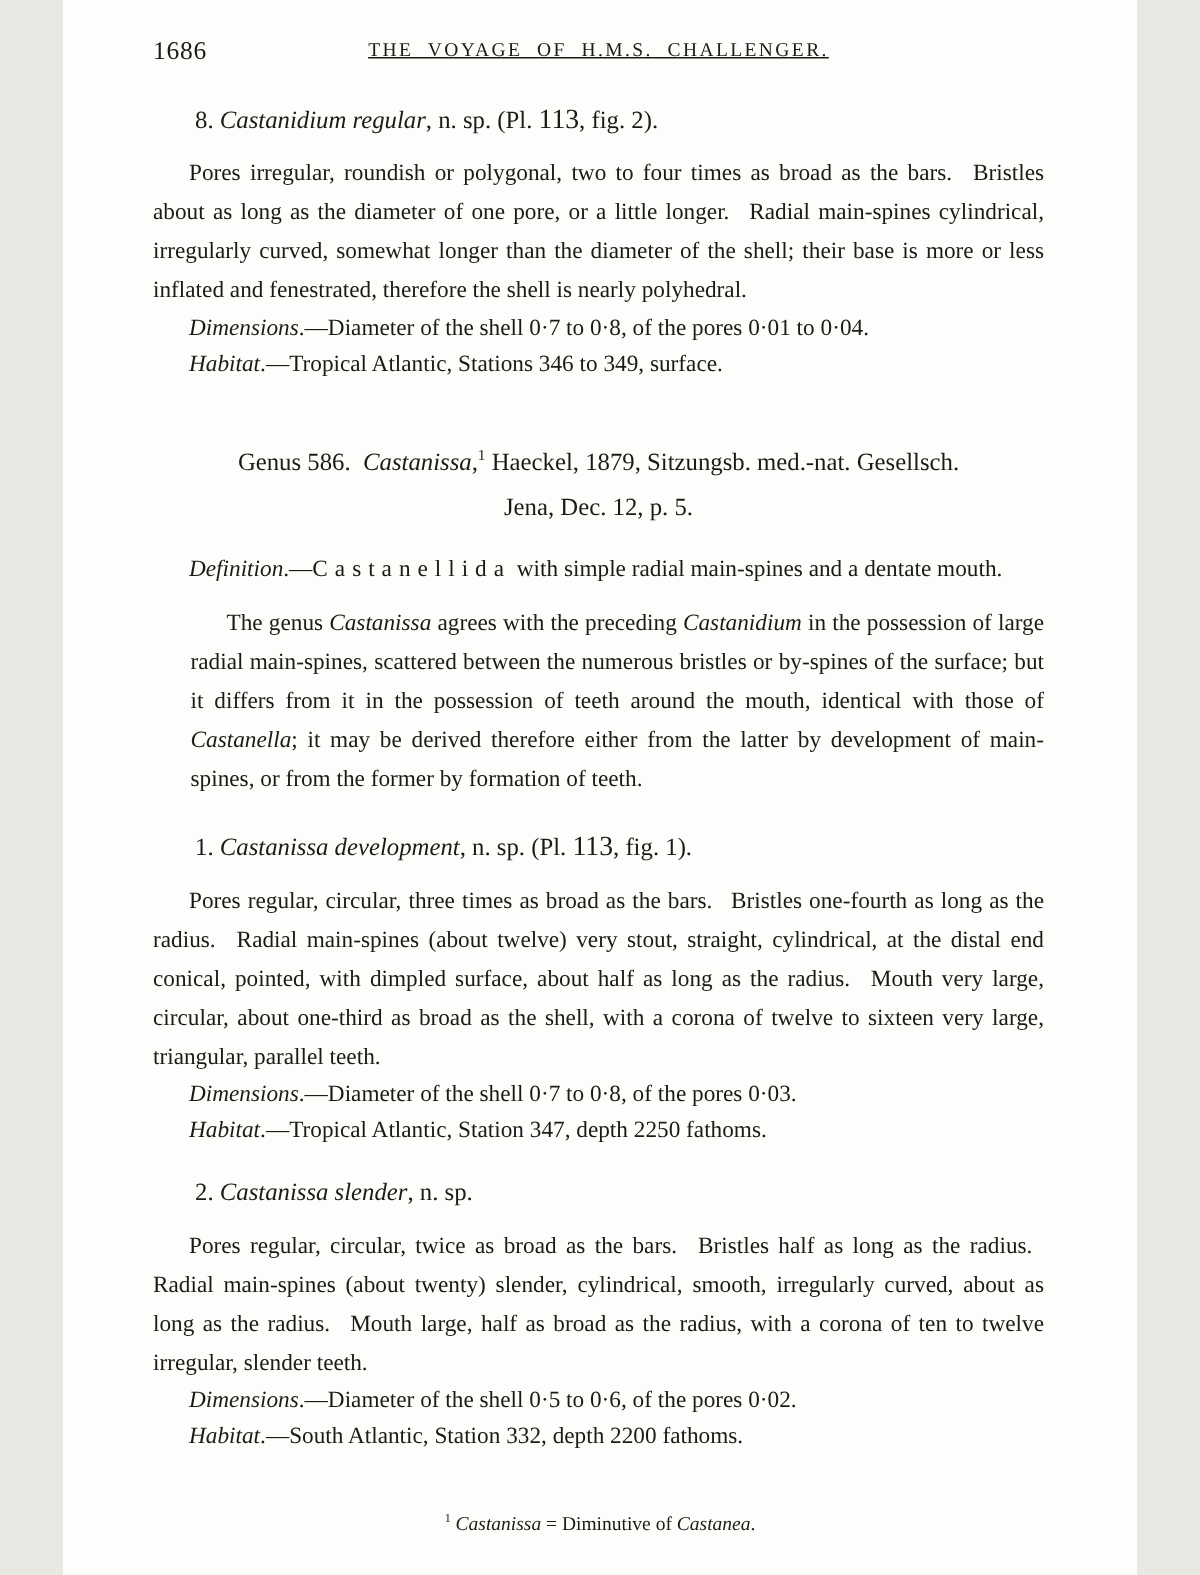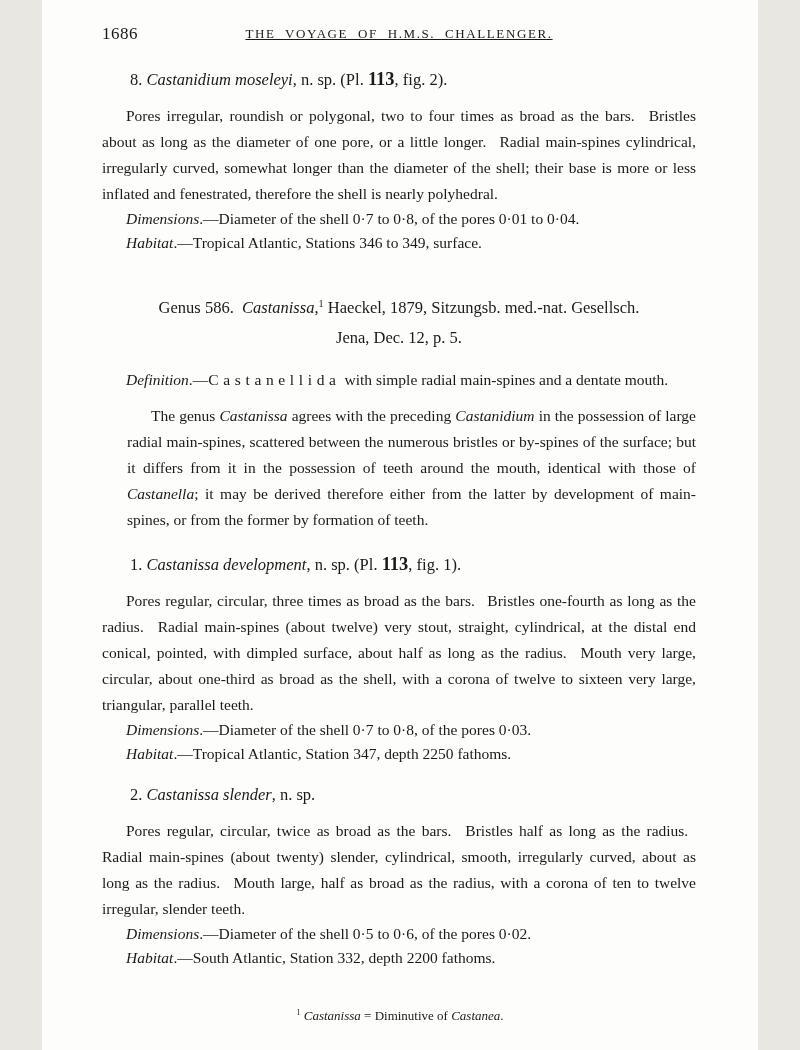--- a/index.html
+++ b/index.html
@@ -69,40 +69,40 @@
     position: absolute;
     left: 0;
     right: 0;
     bottom: 26px;
     text-align: center;
     font-size: 13px;
     margin: 0;
   }
   .it { font-style: italic; }
   .spaced { letter-spacing: 0.3em; }
-  .plnum { font-weight: bold; font-size: 1.12em; }
+  .plnum { font-weight: normal; font-size: 1.12em; }
   sup {
     font-size: 0.62em;
     line-height: 0;
     vertical-align: super;
   }
   .h1-heading { margin-top: 20px; }
   .h2-heading { margin-top: 18px; }
 </style>
 </head>
 <body>
 
 <div class="page">
 
   <header class="page-header">
     <span class="page-number">1686</span>
     <span class="running-title">THE VOYAGE OF H.M.S. CHALLENGER.</span>
   </header>
 
-  <h3 class="species-heading first"><span>8.  </span><span class="it">Castanidium moseleyi</span><span>, n. sp. (Pl. </span><span class="plnum">113</span><span>, fig. 2).</span></h3>
+  <h3 class="species-heading first"><span>8.  </span><span class="it">Castanidium regular</span><span>, n. sp. (Pl. </span><span class="plnum">113</span><span>, fig. 2).</span></h3>
 
   <p class="body-par"><span>Pores irregular, roundish or polygonal, two to four times as broad as the bars.  Bristles about as long as the diameter of one pore, or a little longer.  Radial main-spines cylindrical, irregularly curved, somewhat longer than the diameter of the shell; their base is more or less inflated and fenestrated, therefore the shell is nearly polyhedral.</span></p>
 
   <p class="detail-line"><span class="it">Dimensions</span><span>.—Diameter of the shell 0·7 to 0·8, of the pores 0·01 to 0·04.</span></p>
 
   <p class="detail-line"><span class="it">Habitat</span><span>.—Tropical Atlantic, Stations 346 to 349, surface.</span></p>
 
   <div class="genus-heading">
     <div><span>Genus 586. </span><span class="it">Castanissa</span><span>,</span><sup>1</sup><span> Haeckel, 1879, Sitzungsb. med.-nat. Gesellsch.</span></div>
     <div><span>Jena, Dec. 12, p. 5.</span></div>

